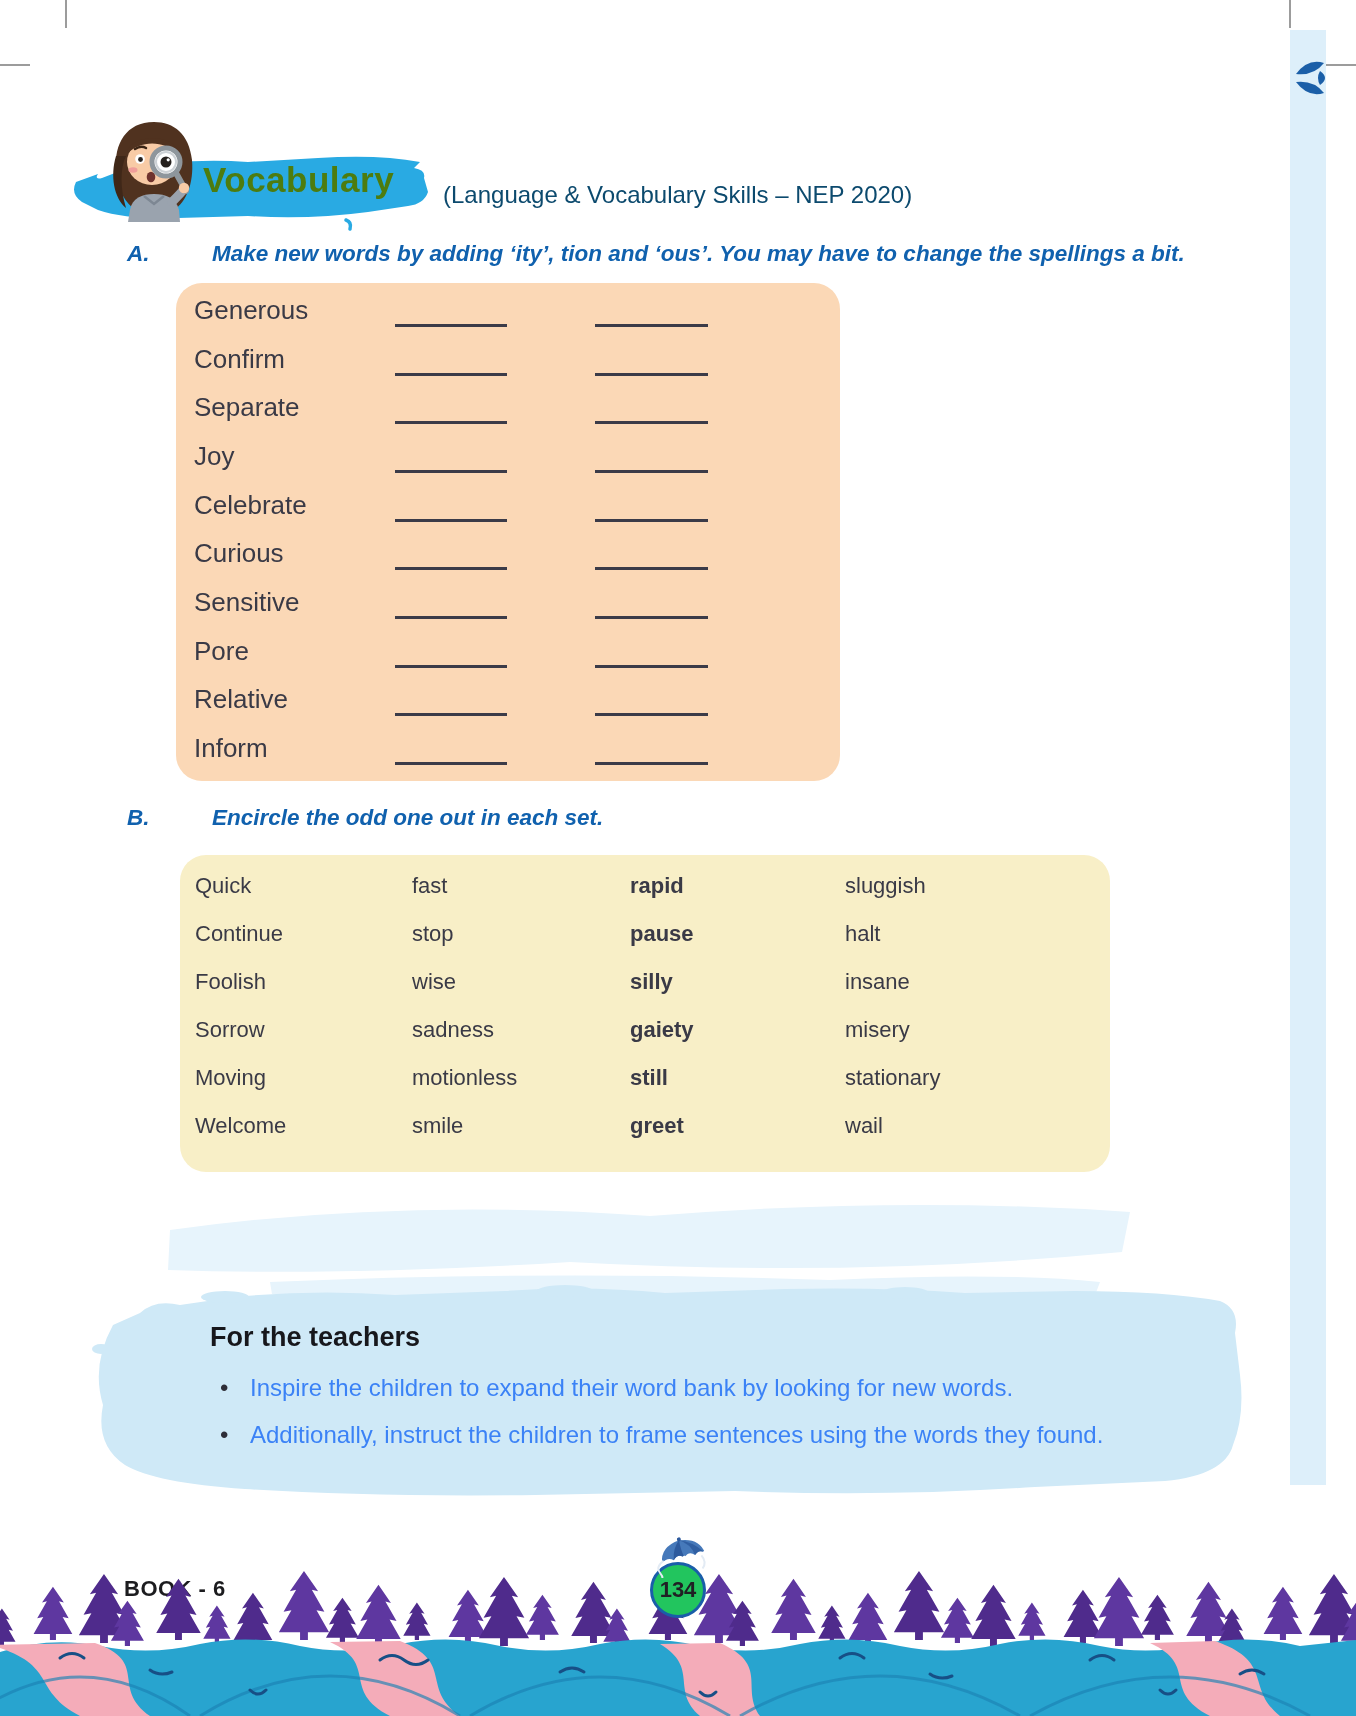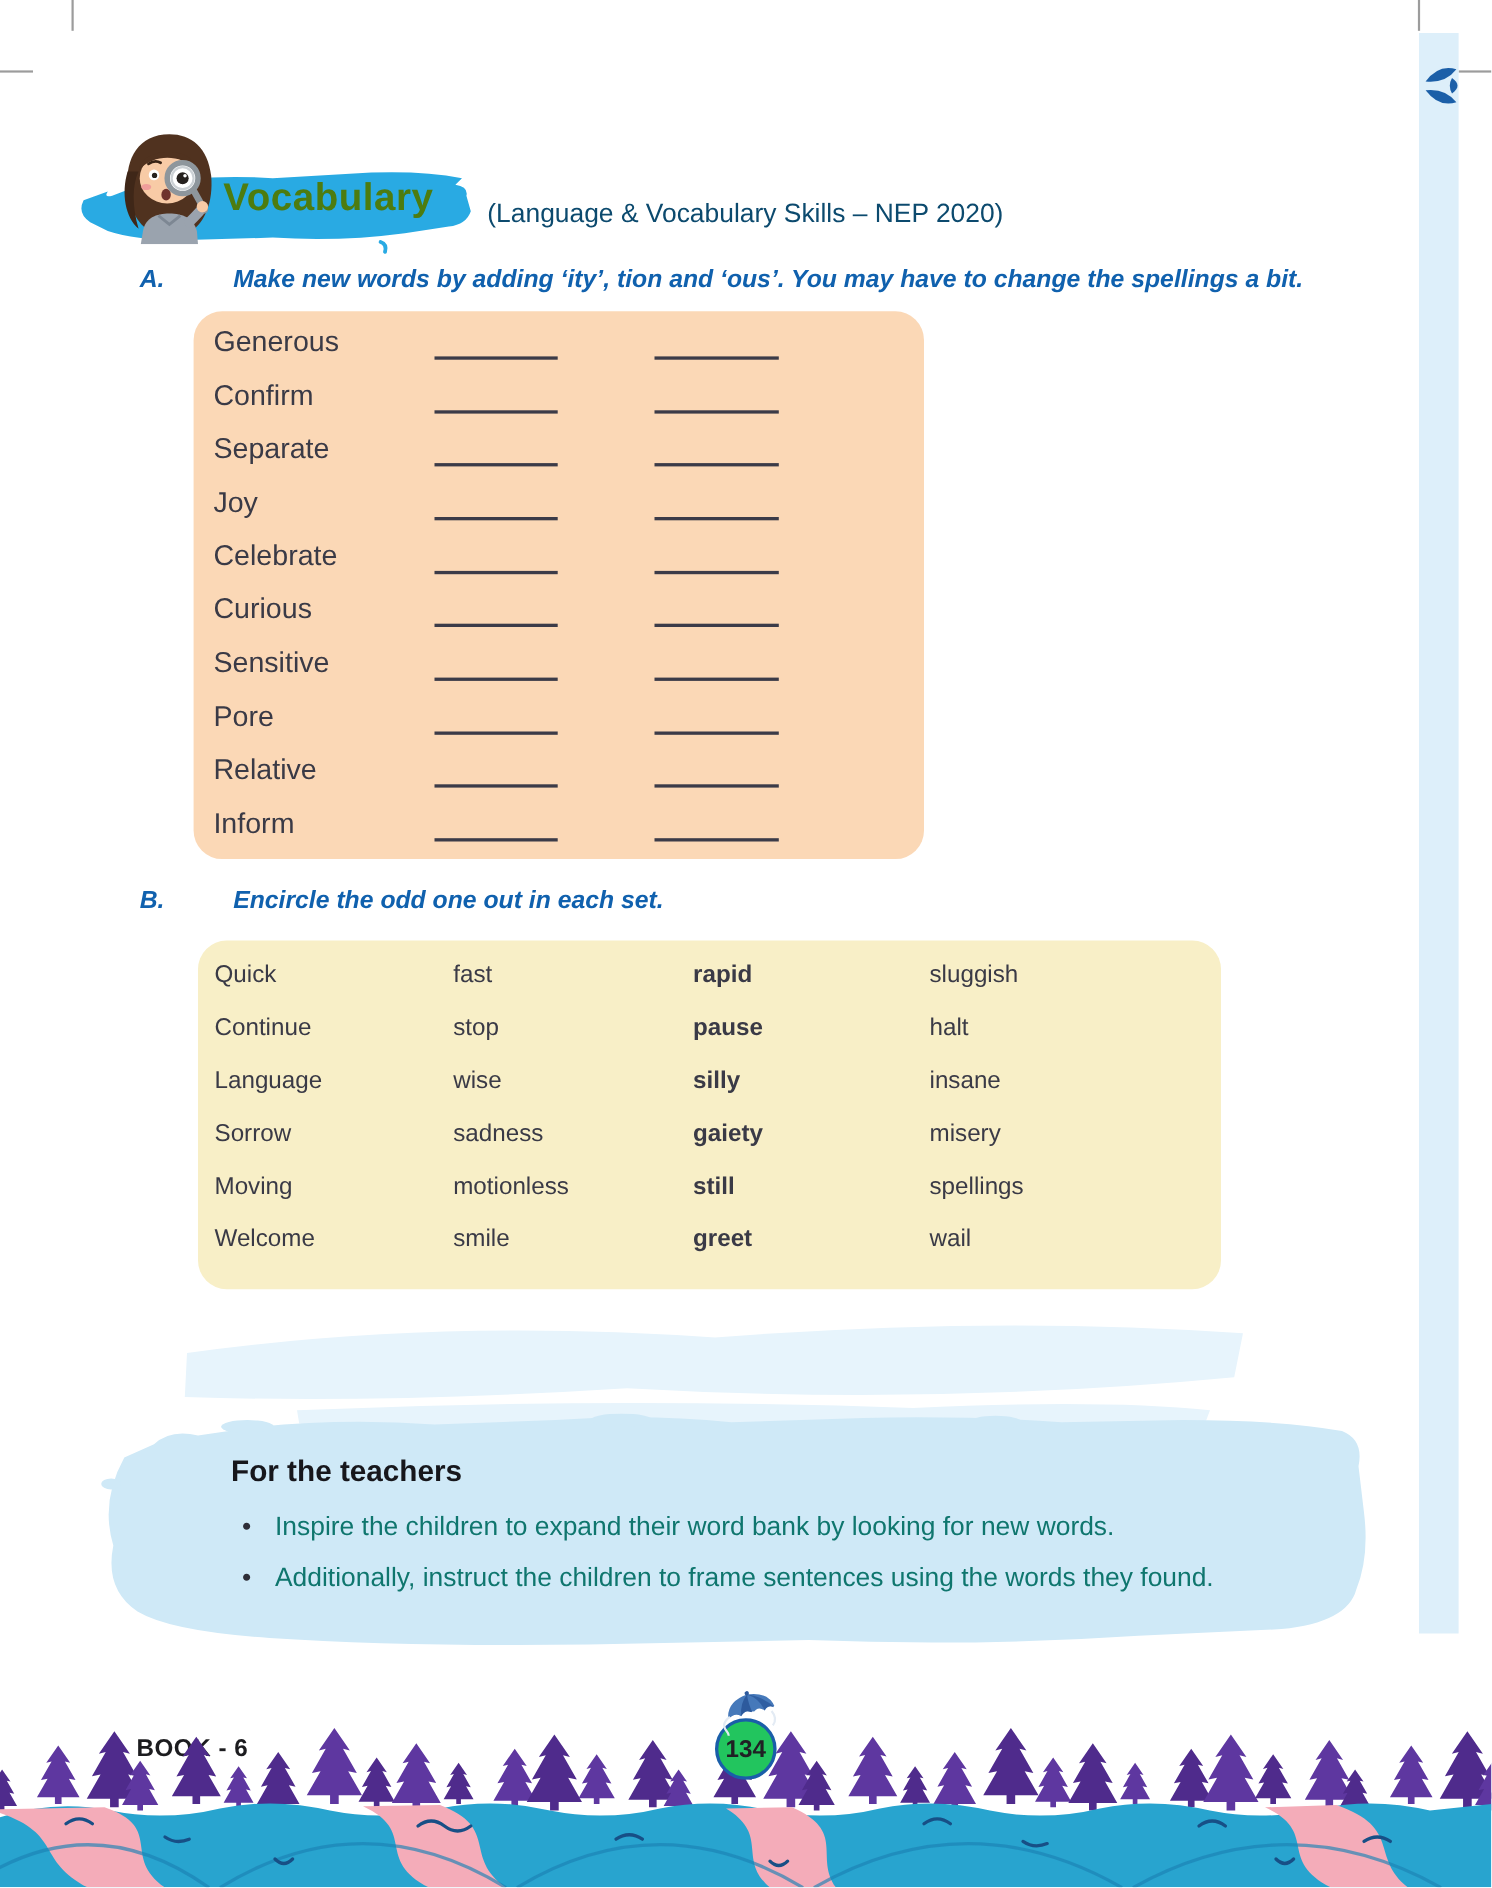--- a/index.html
+++ b/index.html
@@ -33,21 +33,21 @@
   .b-word{font-size:22px;color:#3a3a46;}
   .b-word:nth-child(1){width:217px;}
   .b-word:nth-child(2){width:218px;}
   .b-word:nth-child(3){width:215px;font-weight:bold;}
   .note-wash-svg{position:absolute;left:150px;top:1182px;}
   .note-bg-svg{position:absolute;left:85px;top:1285px;}
   .note-title{position:absolute;left:210px;top:1322px;font-size:27px;font-weight:bold;color:#17171c;}
   .bullets{position:absolute;left:220px;top:1364px;width:930px;}
   .bullet{display:flex;height:47px;align-items:center;}
   .dot{width:30px;font-size:24px;color:#2e2e38;}
-  .btext{font-size:24px;color:#0f766e;}
+  .btext{font-size:24px;color:#3b82f6;}
   .book-label{position:absolute;left:124px;top:1576px;font-size:22px;font-weight:bold;
               color:#1c1c1f;letter-spacing:.5px;}
   .band-svg{position:absolute;left:0;top:1540px;}
   .page-circle{position:absolute;left:650px;top:1562px;width:56px;height:56px;border:3px solid #1a5ea9;
                border-radius:50%;background:#22c55e;display:flex;align-items:center;justify-content:center;
                box-sizing:border-box;}
   .page-num{font-size:22px;font-weight:bold;color:#202024;}
   .umbrella-svg{position:absolute;left:650px;top:1534px;}
 </style>
 </head>
@@ -171,36 +171,36 @@
         <span class="b-word">rapid</span>
         <span class="b-word">sluggish</span>
       </div>
       <div class="b-row">
         <span class="b-word">Continue</span>
         <span class="b-word">stop</span>
         <span class="b-word">pause</span>
         <span class="b-word">halt</span>
       </div>
       <div class="b-row">
-        <span class="b-word">Language</span>
+        <span class="b-word">Foolish</span>
         <span class="b-word">wise</span>
         <span class="b-word">silly</span>
         <span class="b-word">insane</span>
       </div>
       <div class="b-row">
         <span class="b-word">Sorrow</span>
         <span class="b-word">sadness</span>
         <span class="b-word">gaiety</span>
         <span class="b-word">misery</span>
       </div>
       <div class="b-row">
         <span class="b-word">Moving</span>
         <span class="b-word">motionless</span>
         <span class="b-word">still</span>
-        <span class="b-word">spellings</span>
+        <span class="b-word">stationary</span>
       </div>
       <div class="b-row">
         <span class="b-word">Welcome</span>
         <span class="b-word">smile</span>
         <span class="b-word">greet</span>
         <span class="b-word">wail</span>
       </div>
     </div>
 
   <svg class="note-wash-svg" width="1000" height="126" viewBox="0 0 1000 126">

